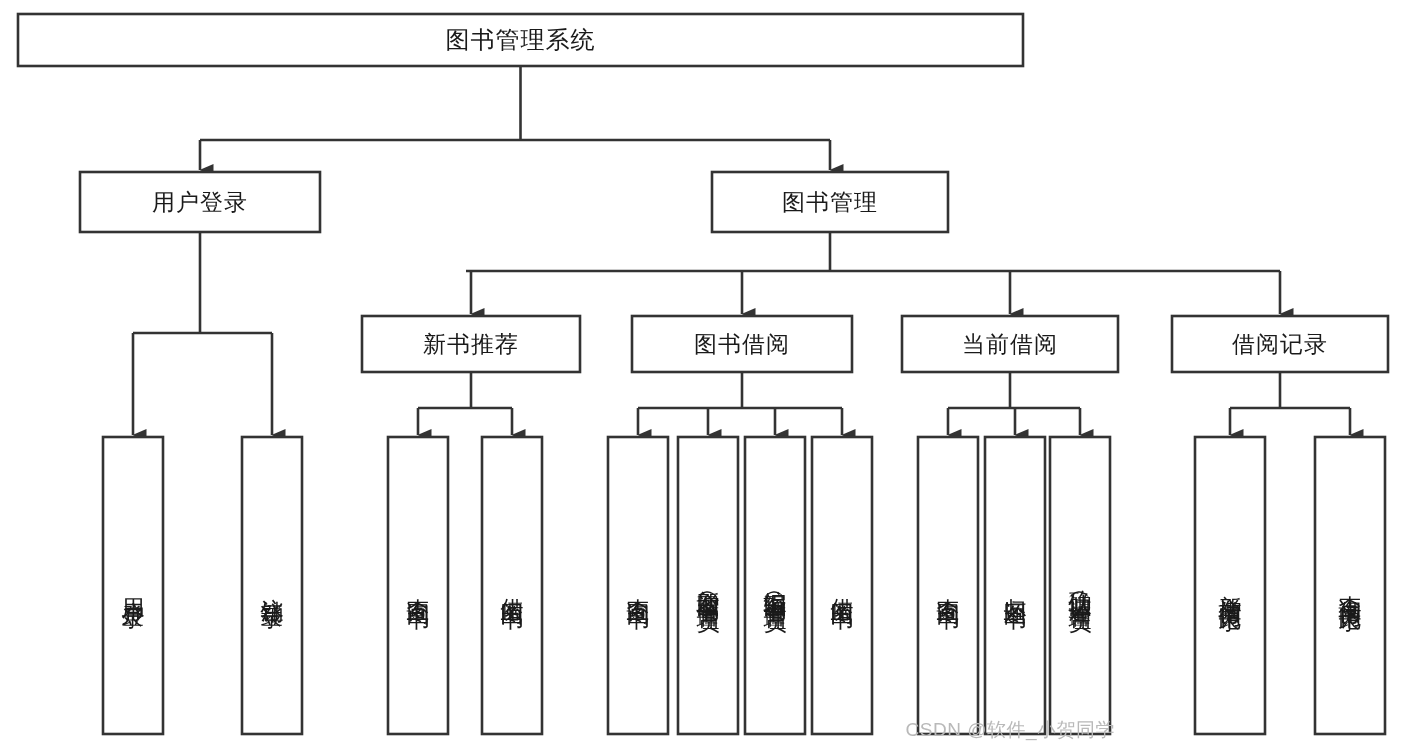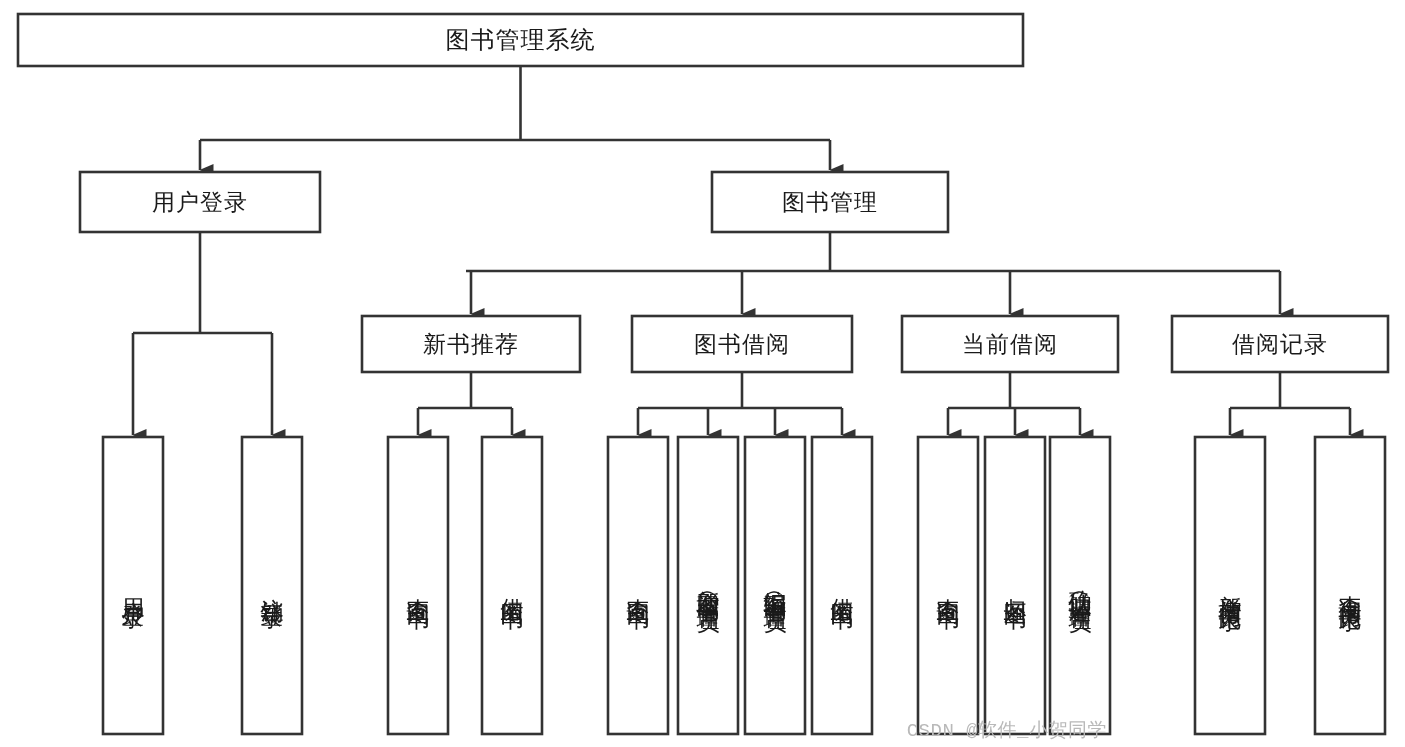--- a/index.html
+++ b/index.html
@@ -66,23 +66,23 @@
     letter-spacing: 3px;
     display: flex;
     align-items: center;
     justify-content: center;
     white-space: nowrap;
     pointer-events: none;
     text-align: center;
   }
   .watermark {
     position: absolute;
-    right: 12px;
+    right: 4px;
     bottom: 4px;
-    font-family: Liberation Mono, monospace;
+    font-family: Liberation Sans, sans-serif;
     font-size: 19px;
     color: #b9b9b9;
     letter-spacing: 0.5px;
     white-space: nowrap;
   }
 </style>
 </head>
 <body>
 
 <div id="diagram-root">

